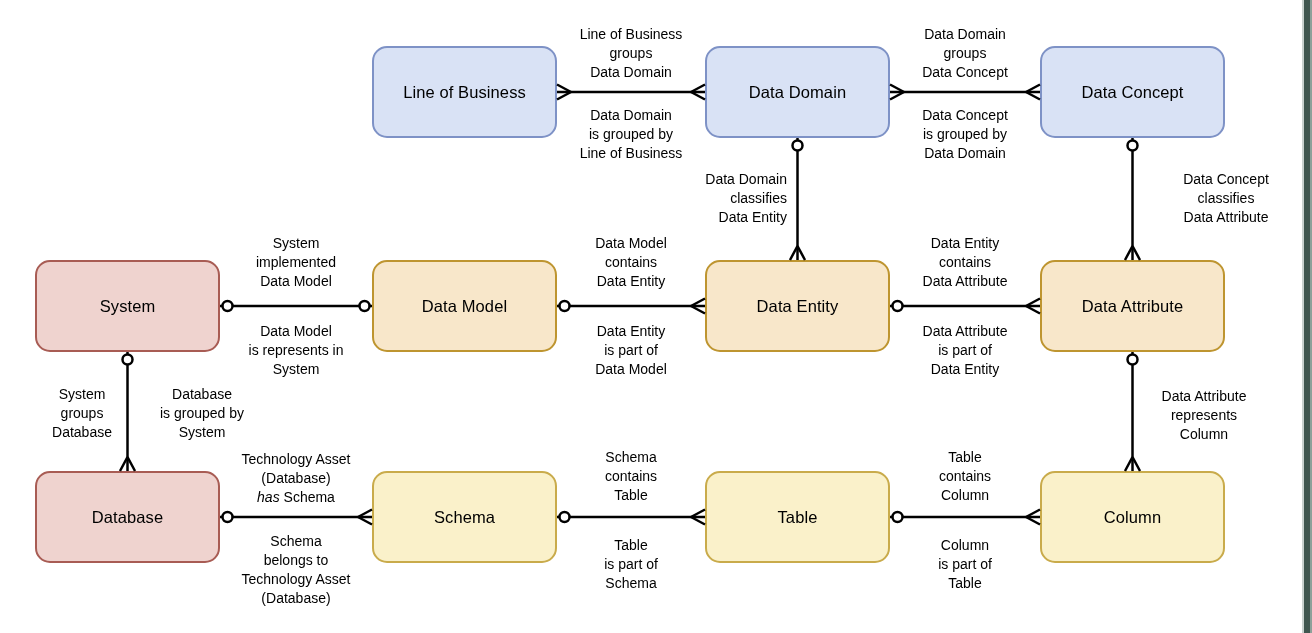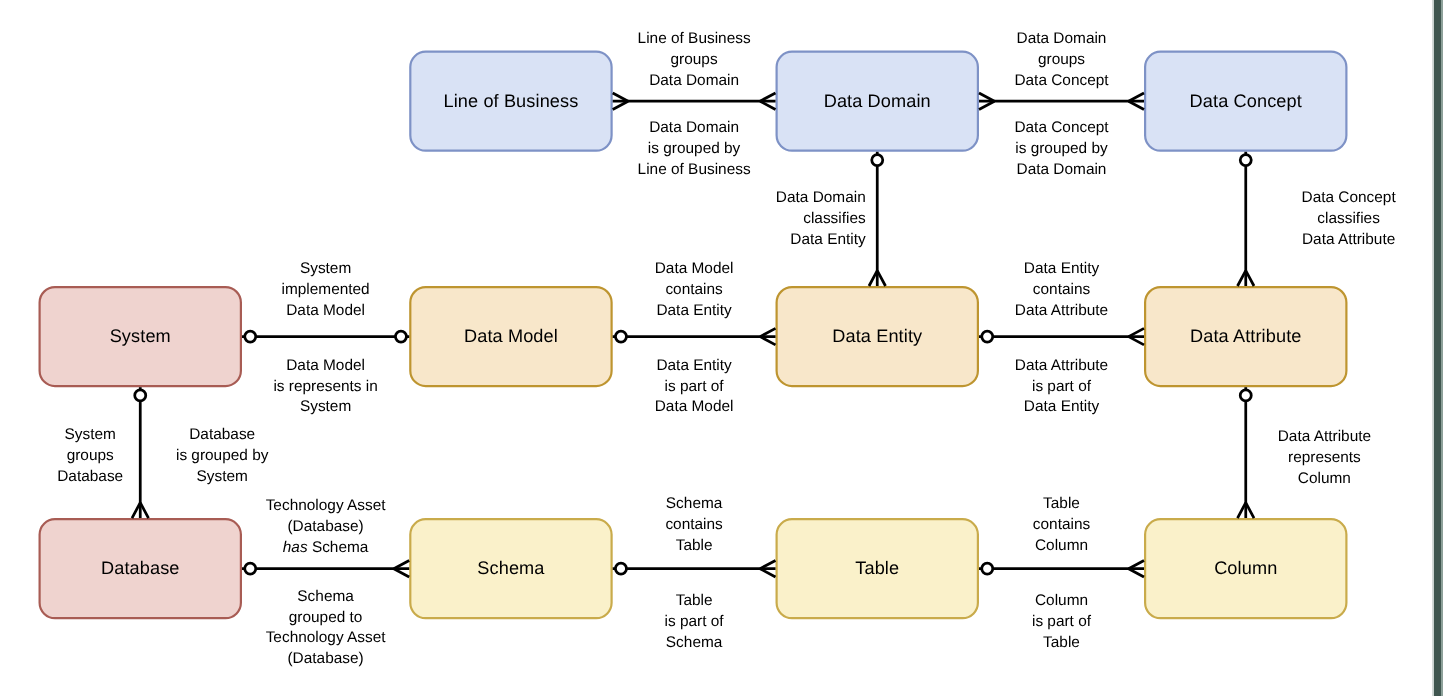--- a/index.html
+++ b/index.html
@@ -155,21 +155,21 @@
     <span class="l it">represents</span>
     <span class="l">Column</span>
   </div>
 
   <div class="elabel wrap" style="left:296px;top:450px">
     <span class="l">Technology Asset (Database)</span>
     <span class="l"><i>has</i> <span>Schema</span></span>
   </div>
   <div class="elabel wrap" style="left:296px;top:532px">
     <span class="l">Schema</span>
-    <span class="l it">grouped to</span>
+    <span class="l it">belongs to</span>
     <span class="l">Technology Asset (Database)</span>
   </div>
 
   <div class="elabel" style="left:631px;top:448px">
     <span class="l">Schema</span>
     <span class="l it">contains</span>
     <span class="l">Table</span>
   </div>
   <div class="elabel" style="left:631px;top:536px">
     <span class="l">Table</span>

